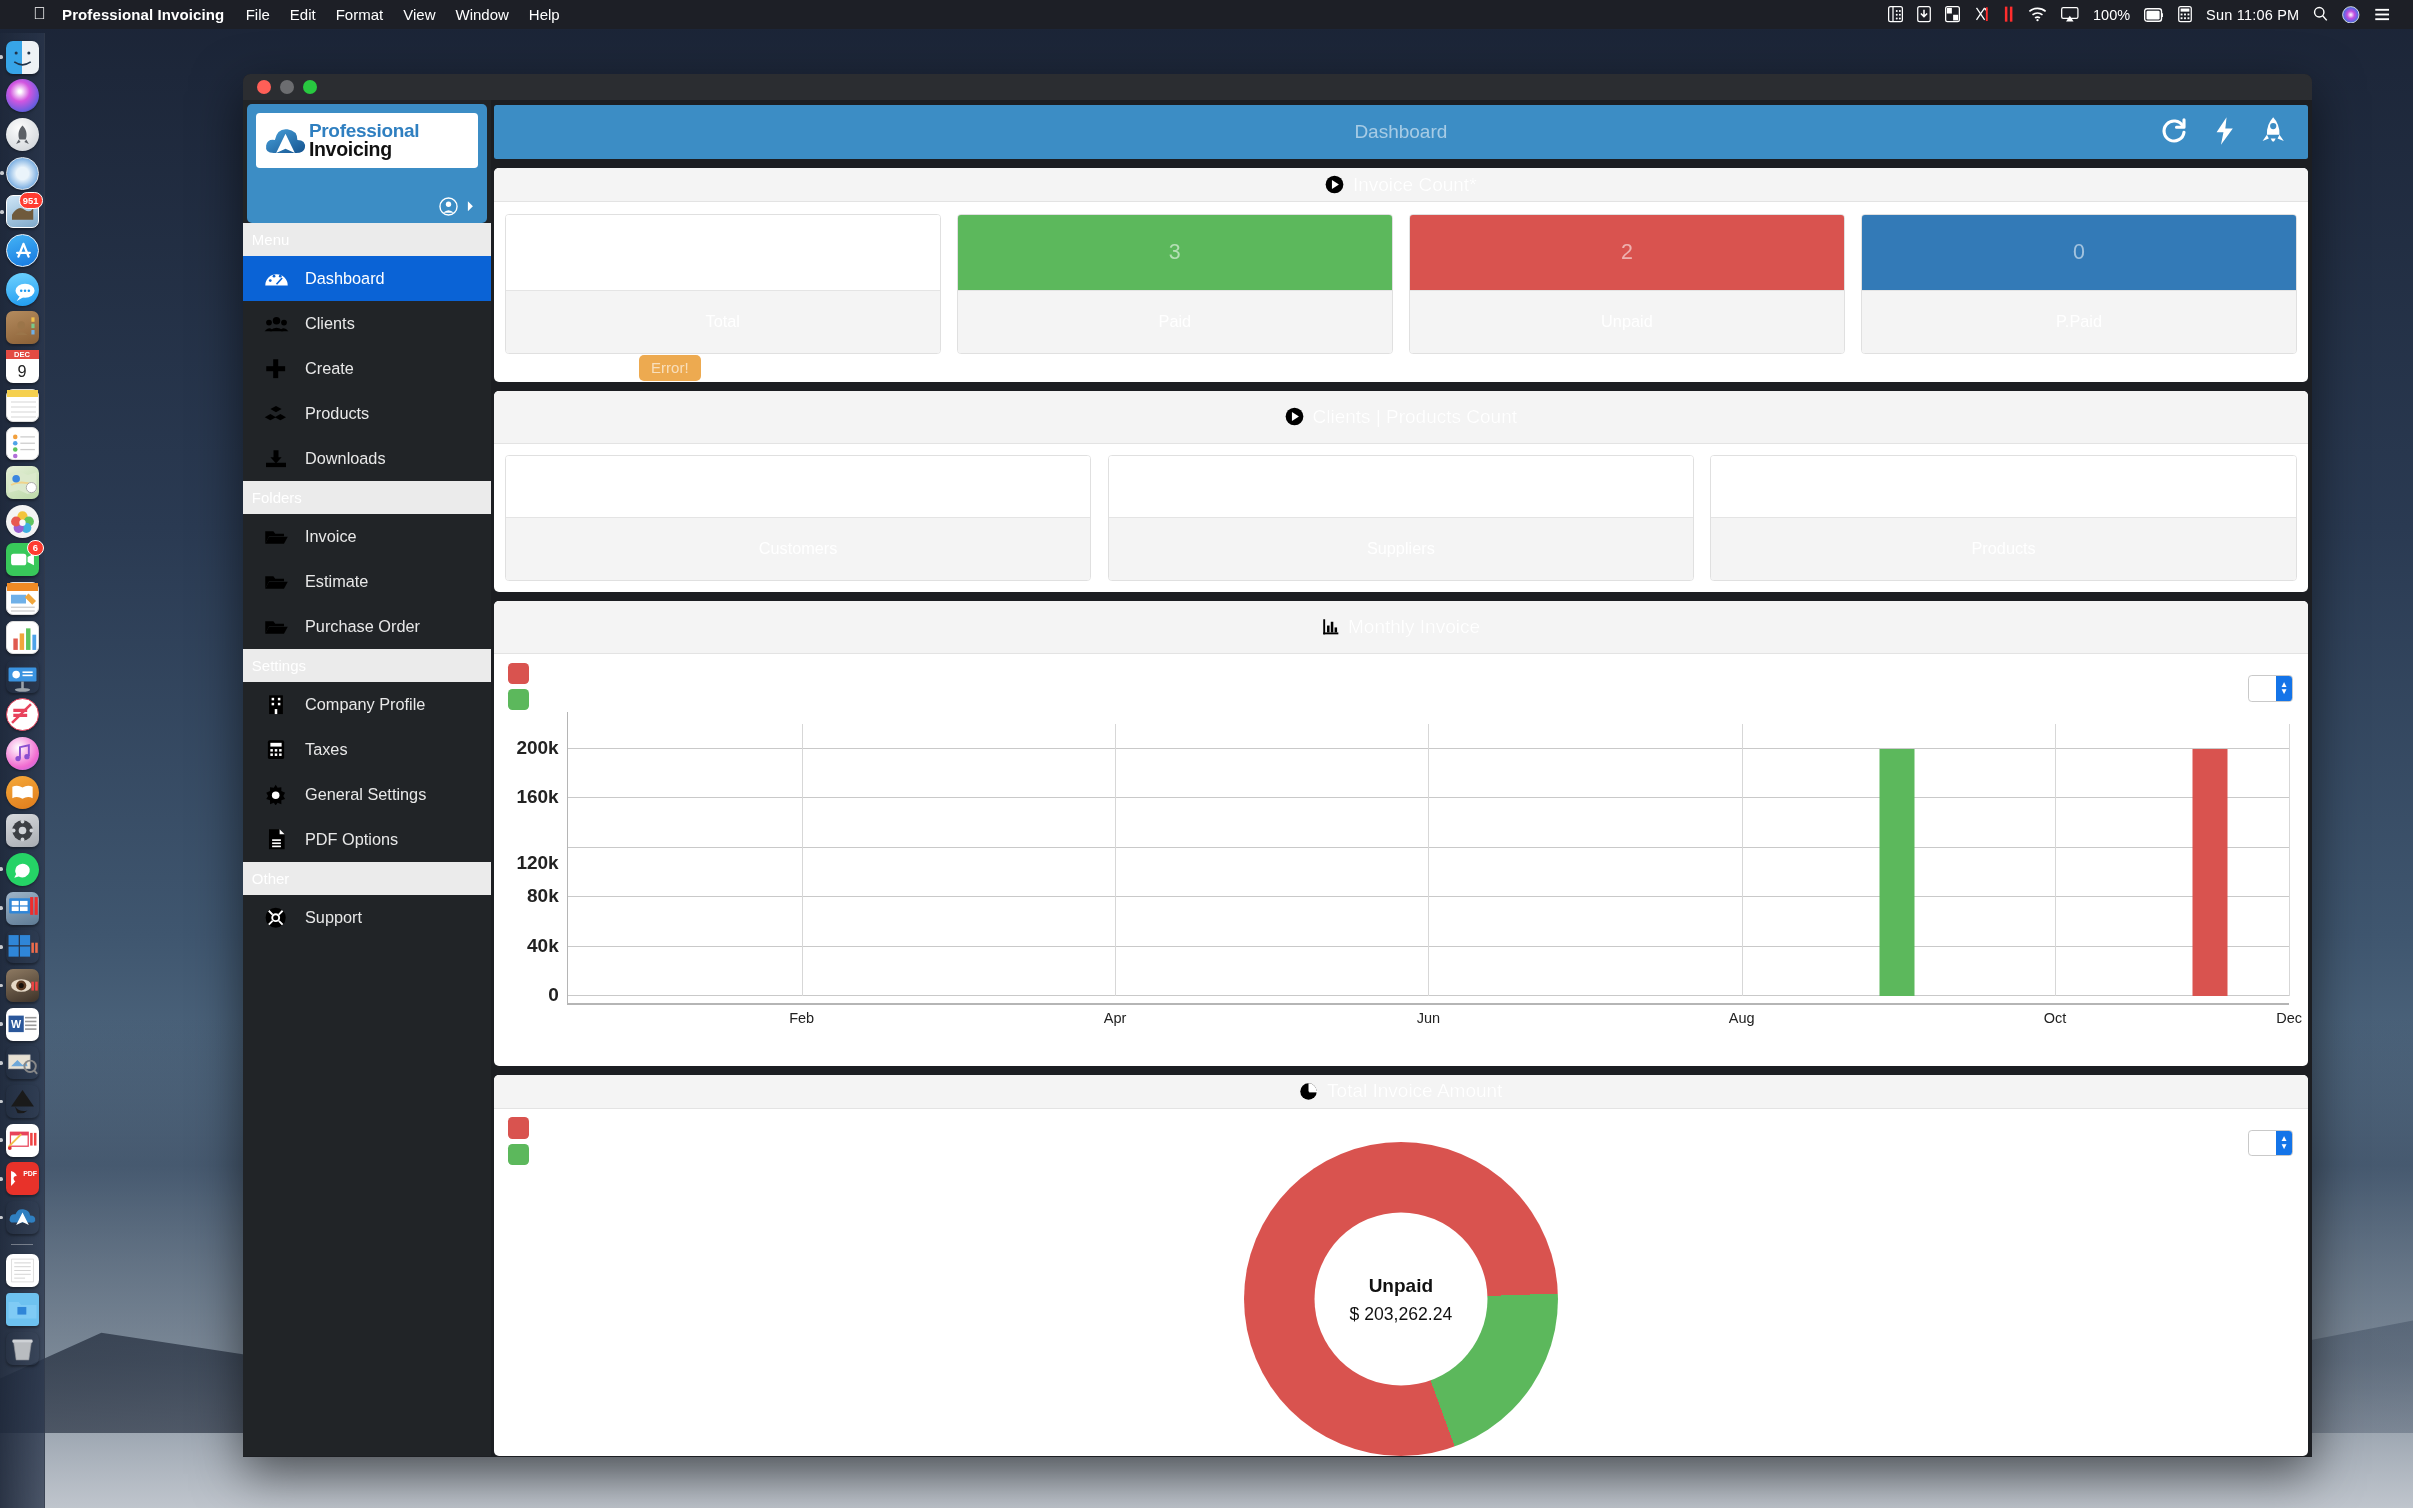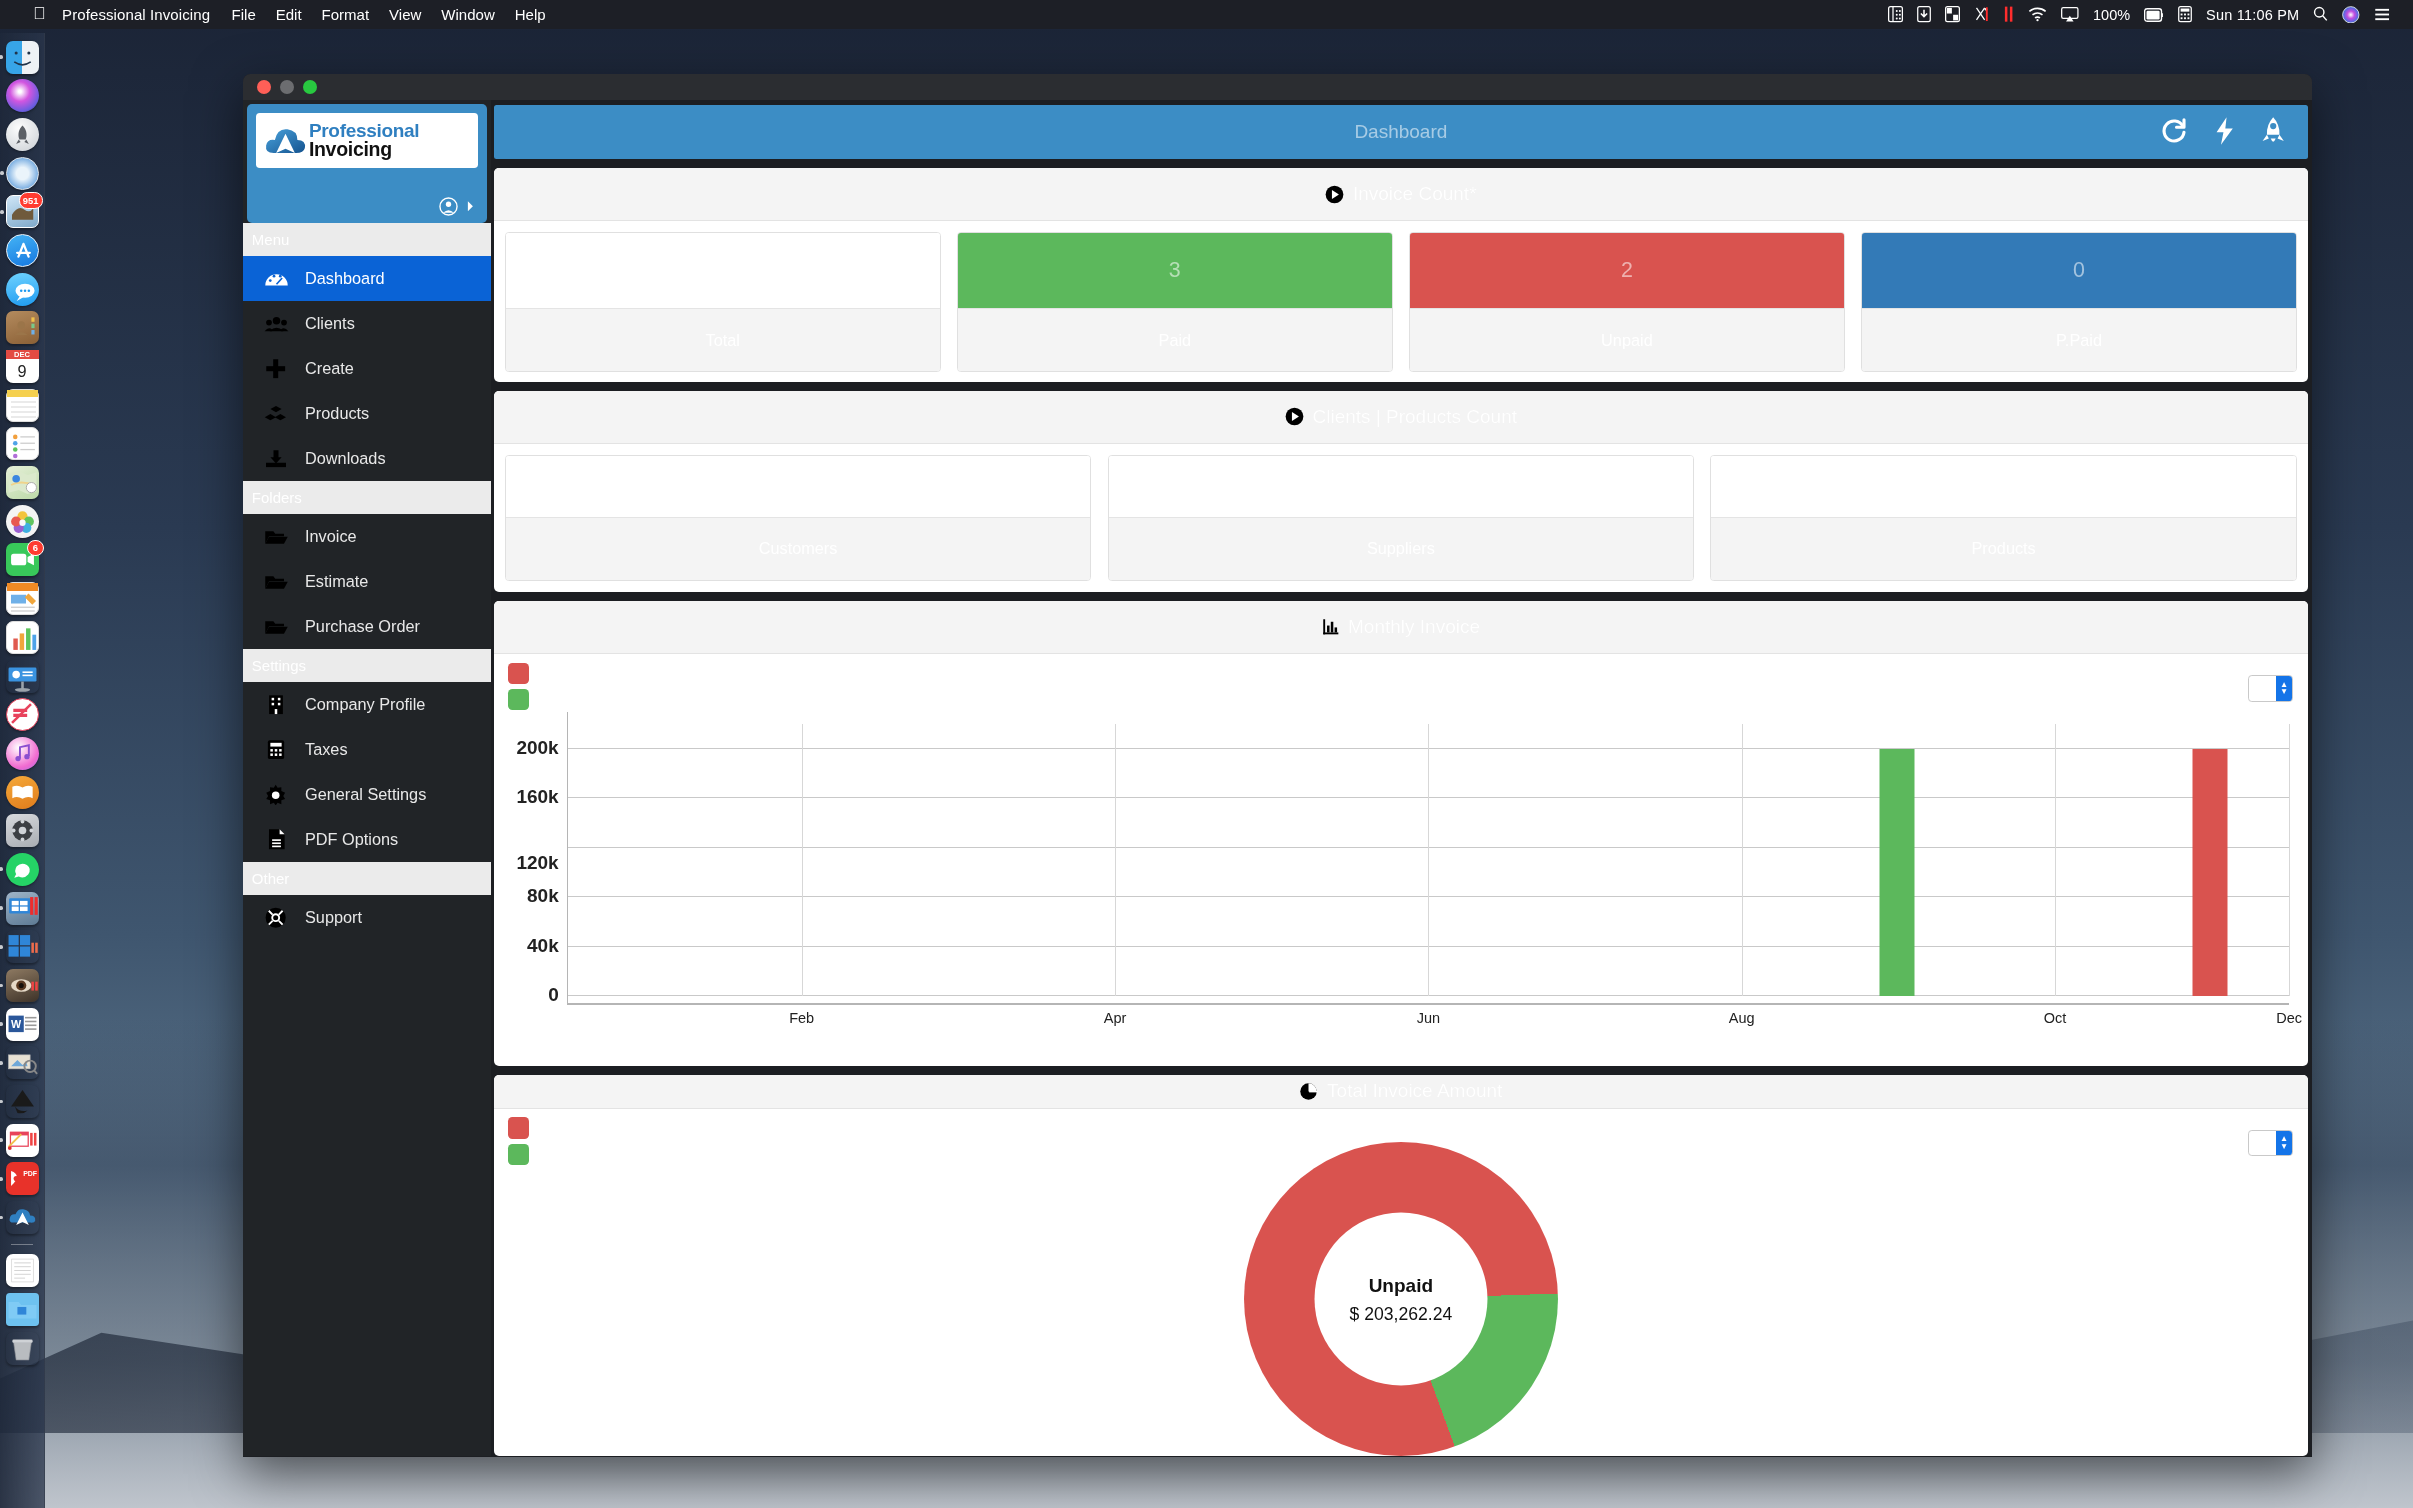--- a/index.html
+++ b/index.html
@@ -12,21 +12,21 @@
   
   .wall-mountain{position:absolute;left:0;bottom:0;width:100%;height:490px;
     background:linear-gradient(180deg,rgba(40,55,75,0) 0%,rgba(55,70,92,.55) 30%,rgba(120,132,146,.75) 70%,rgba(190,196,204,.9) 100%);}
   .wall-ridge{position:absolute;left:-5%;bottom:75px;width:115%;height:264px;
     background:linear-gradient(160deg,rgba(25,34,50,.75),rgba(60,76,98,.3));
     clip-path:polygon(0 100%,8% 62%,18% 78%,28% 45%,38% 70%,48% 38%,60% 66%,72% 44%,84% 72%,94% 52%,100% 70%,100% 100%);}
   
   .menubar{position:absolute;top:0;left:0;width:2413px;height:29px;background:#1d1f26;
     display:flex;align-items:center;padding:0 14px;z-index:50;color:#fff;}
   .apple-logo{font-size:17px;line-height:1;margin:0 16.3px 2.5px 19px;}
-  .menu-title{font-weight:normal;font-size:15px;margin-right:21.4px;letter-spacing:0.1px;}
+  .menu-title{font-weight:bold;font-size:15px;margin-right:21.4px;letter-spacing:0.1px;}
   .menu-item{font-size:15px;margin-right:20px;}
   .menubar-right{margin-left:auto;display:flex;align-items:center;gap:14px;padding-right:8.8px;}
   .mb-ico{display:inline-flex;align-items:center;justify-content:center;color:#fff;}
   .mb-clock{font-size:14.5px;letter-spacing:0.2px;}
   .mb-pct{font-size:14.5px;}
   
   .dock{position:absolute;left:0;top:33px;width:45px;height:1476px;
     background:linear-gradient(90deg,rgba(30,40,58,.92),rgba(42,54,76,.78));
     border-right:0.6px solid rgba(255,255,255,.08);
     display:flex;flex-direction:column;align-items:center;padding-top:7.5px;gap:5.7px;z-index:40;}
@@ -747,20 +747,23 @@
           </div>
           <div class="count-cell">
             <div class="count-val" style="background:#d9534f;">2</div>
             <div class="count-lbl">Unpaid</div>
           </div>
           <div class="count-cell">
             <div class="count-val" style="background:#337ab7;">0</div>
             <div class="count-lbl">P.Paid</div>
           </div>
         </div>
+        <div class="err-row">
+          <span class="err-badge">Error!</span>
+        </div>
       </div>
 
       <div class="card" style="flex:none;height:201px;">
         <div class="card-head">
           <span class="head-ico">
             <svg width="19" height="19" viewBox="0 0 30 30">
                 <circle cx="15" cy="15" r="14" fill="#000"></circle>
                 <path d="M11 8 L22 15 L11 22Z" fill="#fff"></path>
               </svg>
           </span>

